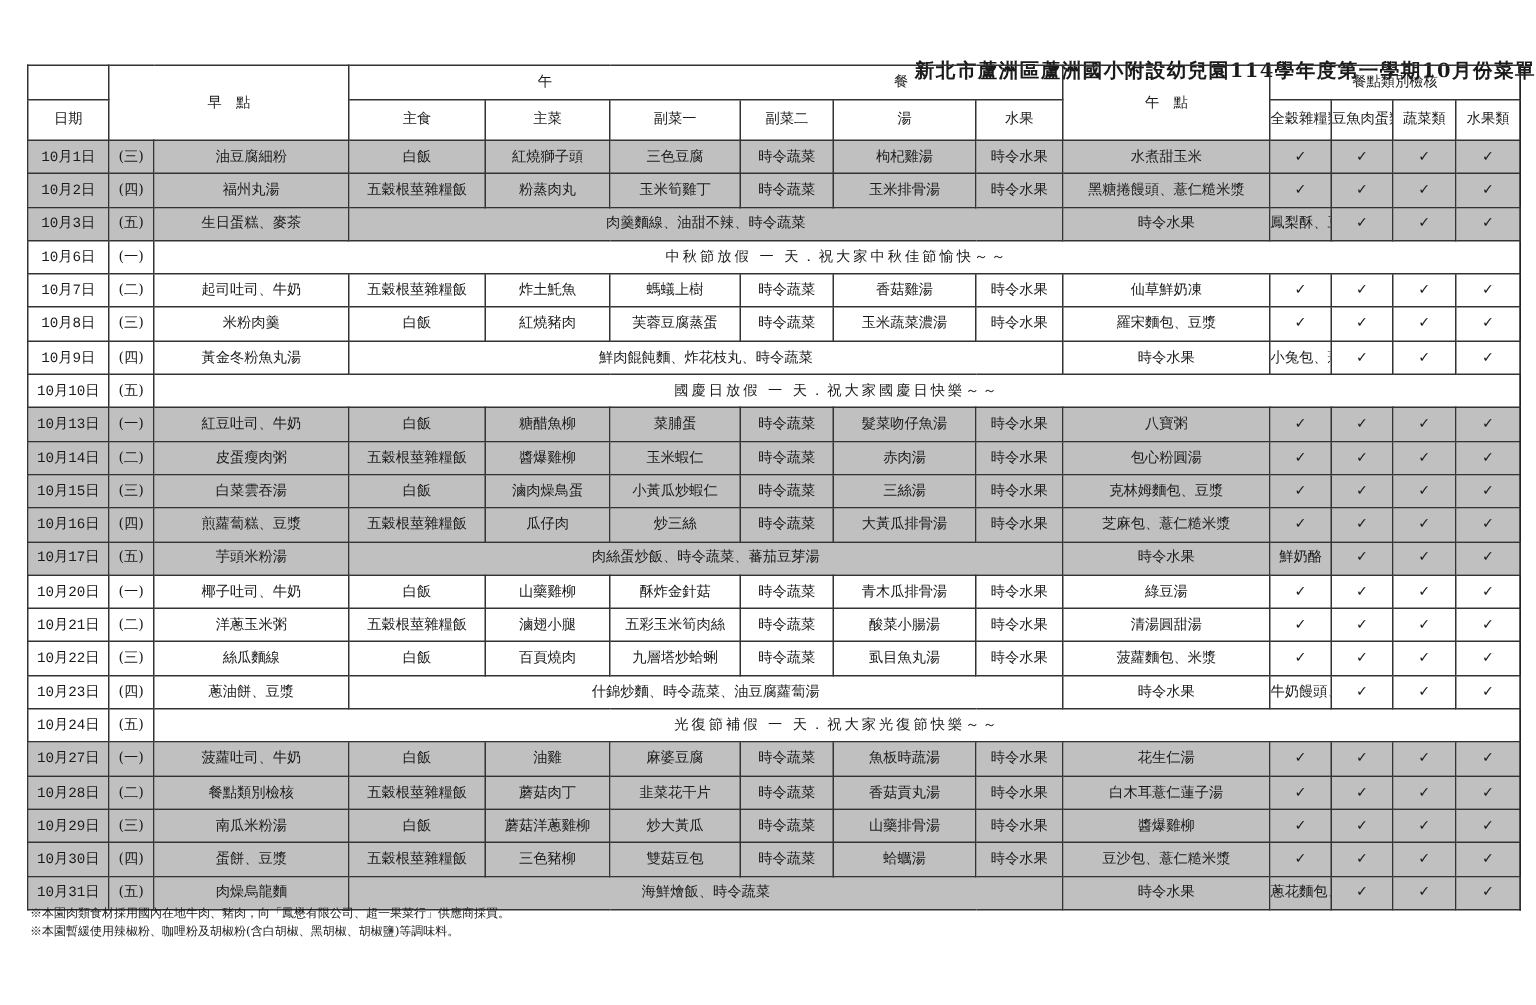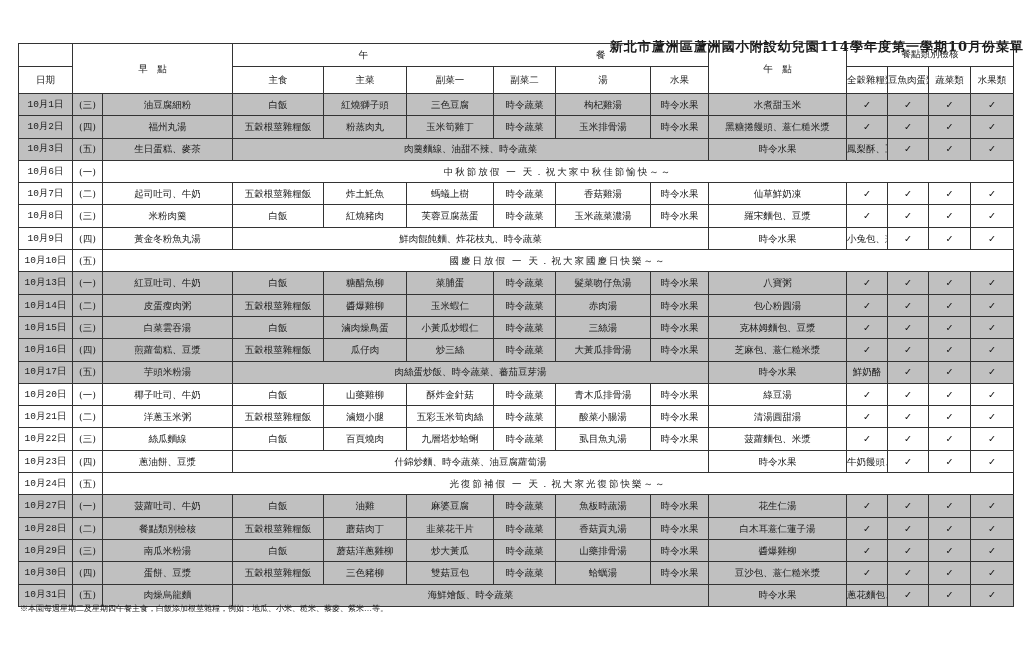--- a/index.html
+++ b/index.html
@@ -380,14 +380,15 @@
         <td>蔥花麵包、米漿</td>
         <td class="chk">✓</td>
         <td class="chk">✓</td>
         <td class="chk">✓</td>
         <td class="chk">✓</td>
       </tr>
     </tbody>
 </table>
 
 <div class="notes">
-  <div>※本園每週星期二及星期四午餐主食，白飯添加根莖雜糧，例如：地瓜、小米、糙米、藜麥、紫米…等。</div>
+  <div>※本園肉類食材採用國內在地牛肉、豬肉，向「鳳懋有限公司、超一果菜行」供應商採買。</div>
+  <div>※本園暫緩使用辣椒粉、咖哩粉及胡椒粉(含白胡椒、黑胡椒、胡椒鹽)等調味料。</div>
 </div>
 
 </body></html>

